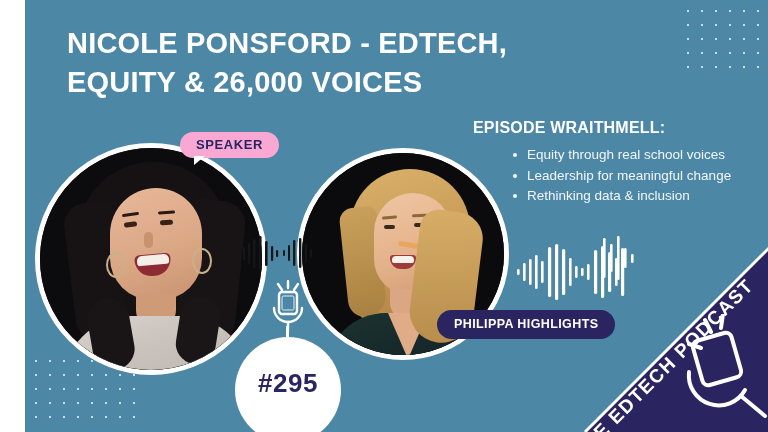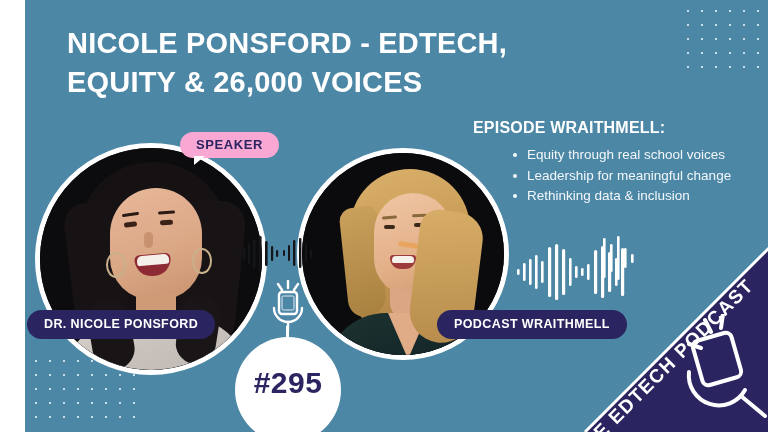--- a/index.html
+++ b/index.html
@@ -307,21 +307,21 @@
     height: 106px;
     border-radius: 50%;
     background: #ffffff;
     display: flex;
     align-items: center;
     justify-content: center;
     z-index: 8;
   }
   #episode-number {
     color: #2a2560;
-    font-size: 30px;
+    font-size: 26px;
     font-weight: bold;
     letter-spacing: 0.5px;
     margin-top: -14px;
   }
 
   
   #wave-left  { position:absolute; left:213px; top:236px; width:44px; height:34px; z-index:5; }
   #wave-mid   { position:absolute; left:258px; top:238px; width:32px; height:30px; z-index:5; }
   #wave-right { position:absolute; left:492px; top:244px; width:110px; height:56px; z-index:3; }
 </style>
@@ -428,22 +428,21 @@
       <rect x="5" y="7" width="2" height="16" rx="1"></rect>
       <rect x="10" y="2" width="2.4" height="26" rx="1.2"></rect>
       <rect x="16" y="0" width="2.4" height="30" rx="1.2"></rect>
       <rect x="22" y="6" width="2" height="18" rx="1"></rect>
       <rect x="27" y="11" width="2" height="9" rx="1"></rect>
     </g>
   </svg>
 
   <div class="role-badge" id="badge-speaker">SPEAKER</div>
 
-  <div class="name-pill" id="name-speaker">DR. NICOLE PONSFORD</div>
-  <div class="name-pill" id="name-host">PODCAST WRAITHMELL</div>
+  <div class="name-pill" id="name-host">PHILIPPA HIGHLIGHTS</div>
 
   <svg id="center-mic" viewBox="0 0 42 52">
     <g fill="none" stroke="#ffffff" stroke-width="2.4" stroke-linecap="round" stroke-linejoin="round">
       <rect x="12" y="12" width="18" height="22" rx="3"></rect>
       <path d="M7 28 a14 14 0 0 0 28 0"></path>
       <path d="M21 42 v8"></path>
       <path d="M11 4 l4 6 M21 1 v7 M31 4 l-4 6"></path>
     </g>
     <g fill="#ffffff" opacity="0.85">
       <rect x="15" y="16" width="12" height="14" rx="1.5" fill="none" stroke="#ffffff" stroke-width="1"></rect>

